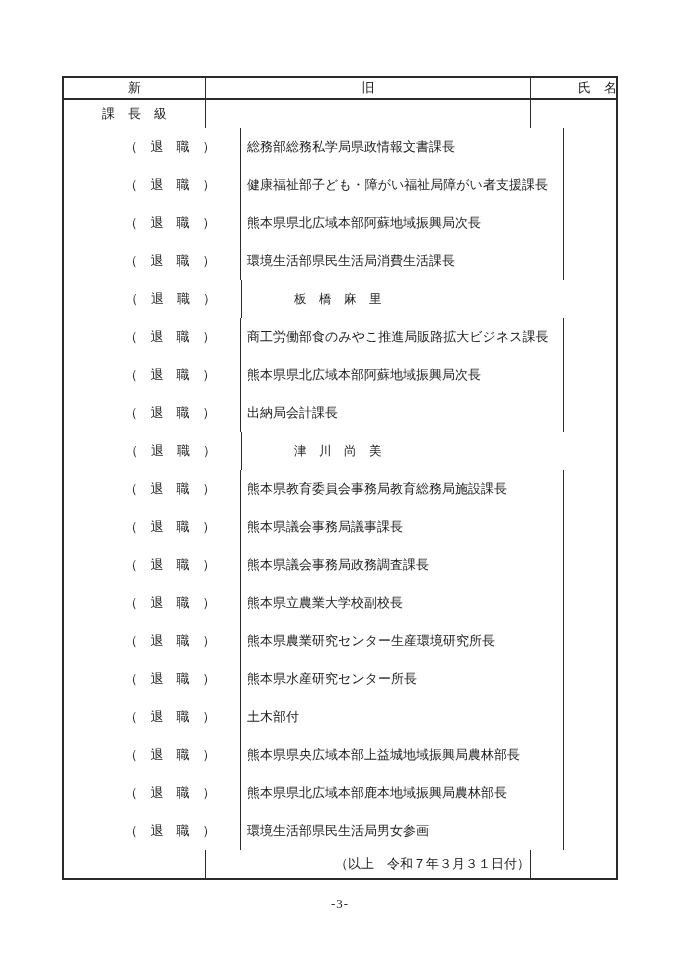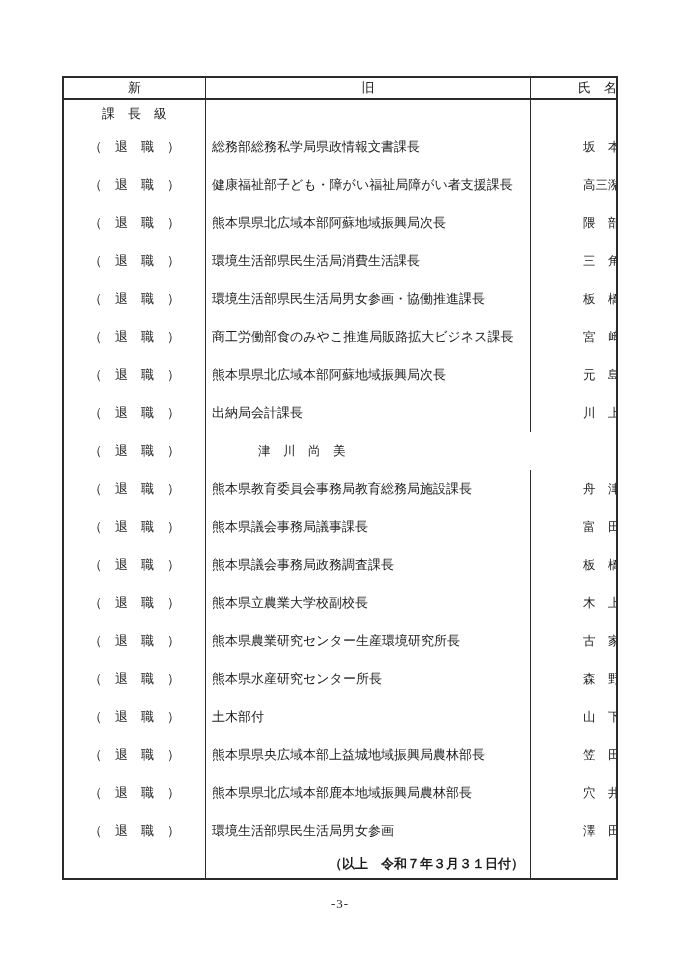--- a/index.html
+++ b/index.html
@@ -33,26 +33,26 @@
     white-space: pre;
     overflow: hidden;
   }
   .c1 { width: 142px; border-right: 1px solid #2b2b2b; }
   .c2 { width: 325px; border-right: 1px solid #2b2b2b; }
   .c3 { flex: 1; margin-left: 48px; }
   .header-row { height: 20px; border-bottom: 2px solid #2b2b2b; }
   .header-row .cell { justify-content: center; font-size: 13px; }
   .rank-row { height: 28px; }
   .rank-row .c1 { justify-content: center; text-align: center; }
-  .data-row { height: 38px; }
+  .data-row { height: 38px; padding-left: 36px; }
   .status-cell { justify-content: center; }
   .old-cell { padding-left: 6px; }
   .name-cell { padding-left: 4px; font-size: 12.5px; }
   .date-row { height: 28px; }
-  .date-row .c2 { justify-content: flex-end; padding-right: 6px; align-items: center; font-weight: bold; }
+  .date-row .c2 { justify-content: flex-end; align-items: center; }
   .pagenum {
     position: absolute;
     left: 0;
     top: 896px;
     width: 100%;
     text-align: center;
     font-size: 13px;
     letter-spacing: 1px;
   }
 </style>
@@ -89,21 +89,20 @@
       <div class="cell c2 old-cell">熊本県県北広域本部阿蘇地域振興局次長</div>
       <div class="cell c3 name-cell">隈　部　寛　子</div>
     </div>
     <div class="trow data-row">
       <div class="cell c1 status-cell">（　退　職　）</div>
       <div class="cell c2 old-cell">環境生活部県民生活局消費生活課長</div>
       <div class="cell c3 name-cell">三　角　登志美</div>
     </div>
     <div class="trow data-row">
       <div class="cell c1 status-cell">（　退　職　）</div>
-      <div class="cell c2 old-cell">環境生活部県民生活局男女参画・協働推進課長</div>
       <div class="cell c3 name-cell">板　橋　麻　里</div>
     </div>
     <div class="trow data-row">
       <div class="cell c1 status-cell">（　退　職　）</div>
       <div class="cell c2 old-cell">商工労働部食のみやこ推進局販路拡大ビジネス課長</div>
       <div class="cell c3 name-cell">宮　﨑　公　一</div>
     </div>
     <div class="trow data-row">
       <div class="cell c1 status-cell">（　退　職　）</div>
       <div class="cell c2 old-cell">熊本県県北広域本部阿蘇地域振興局次長</div>

